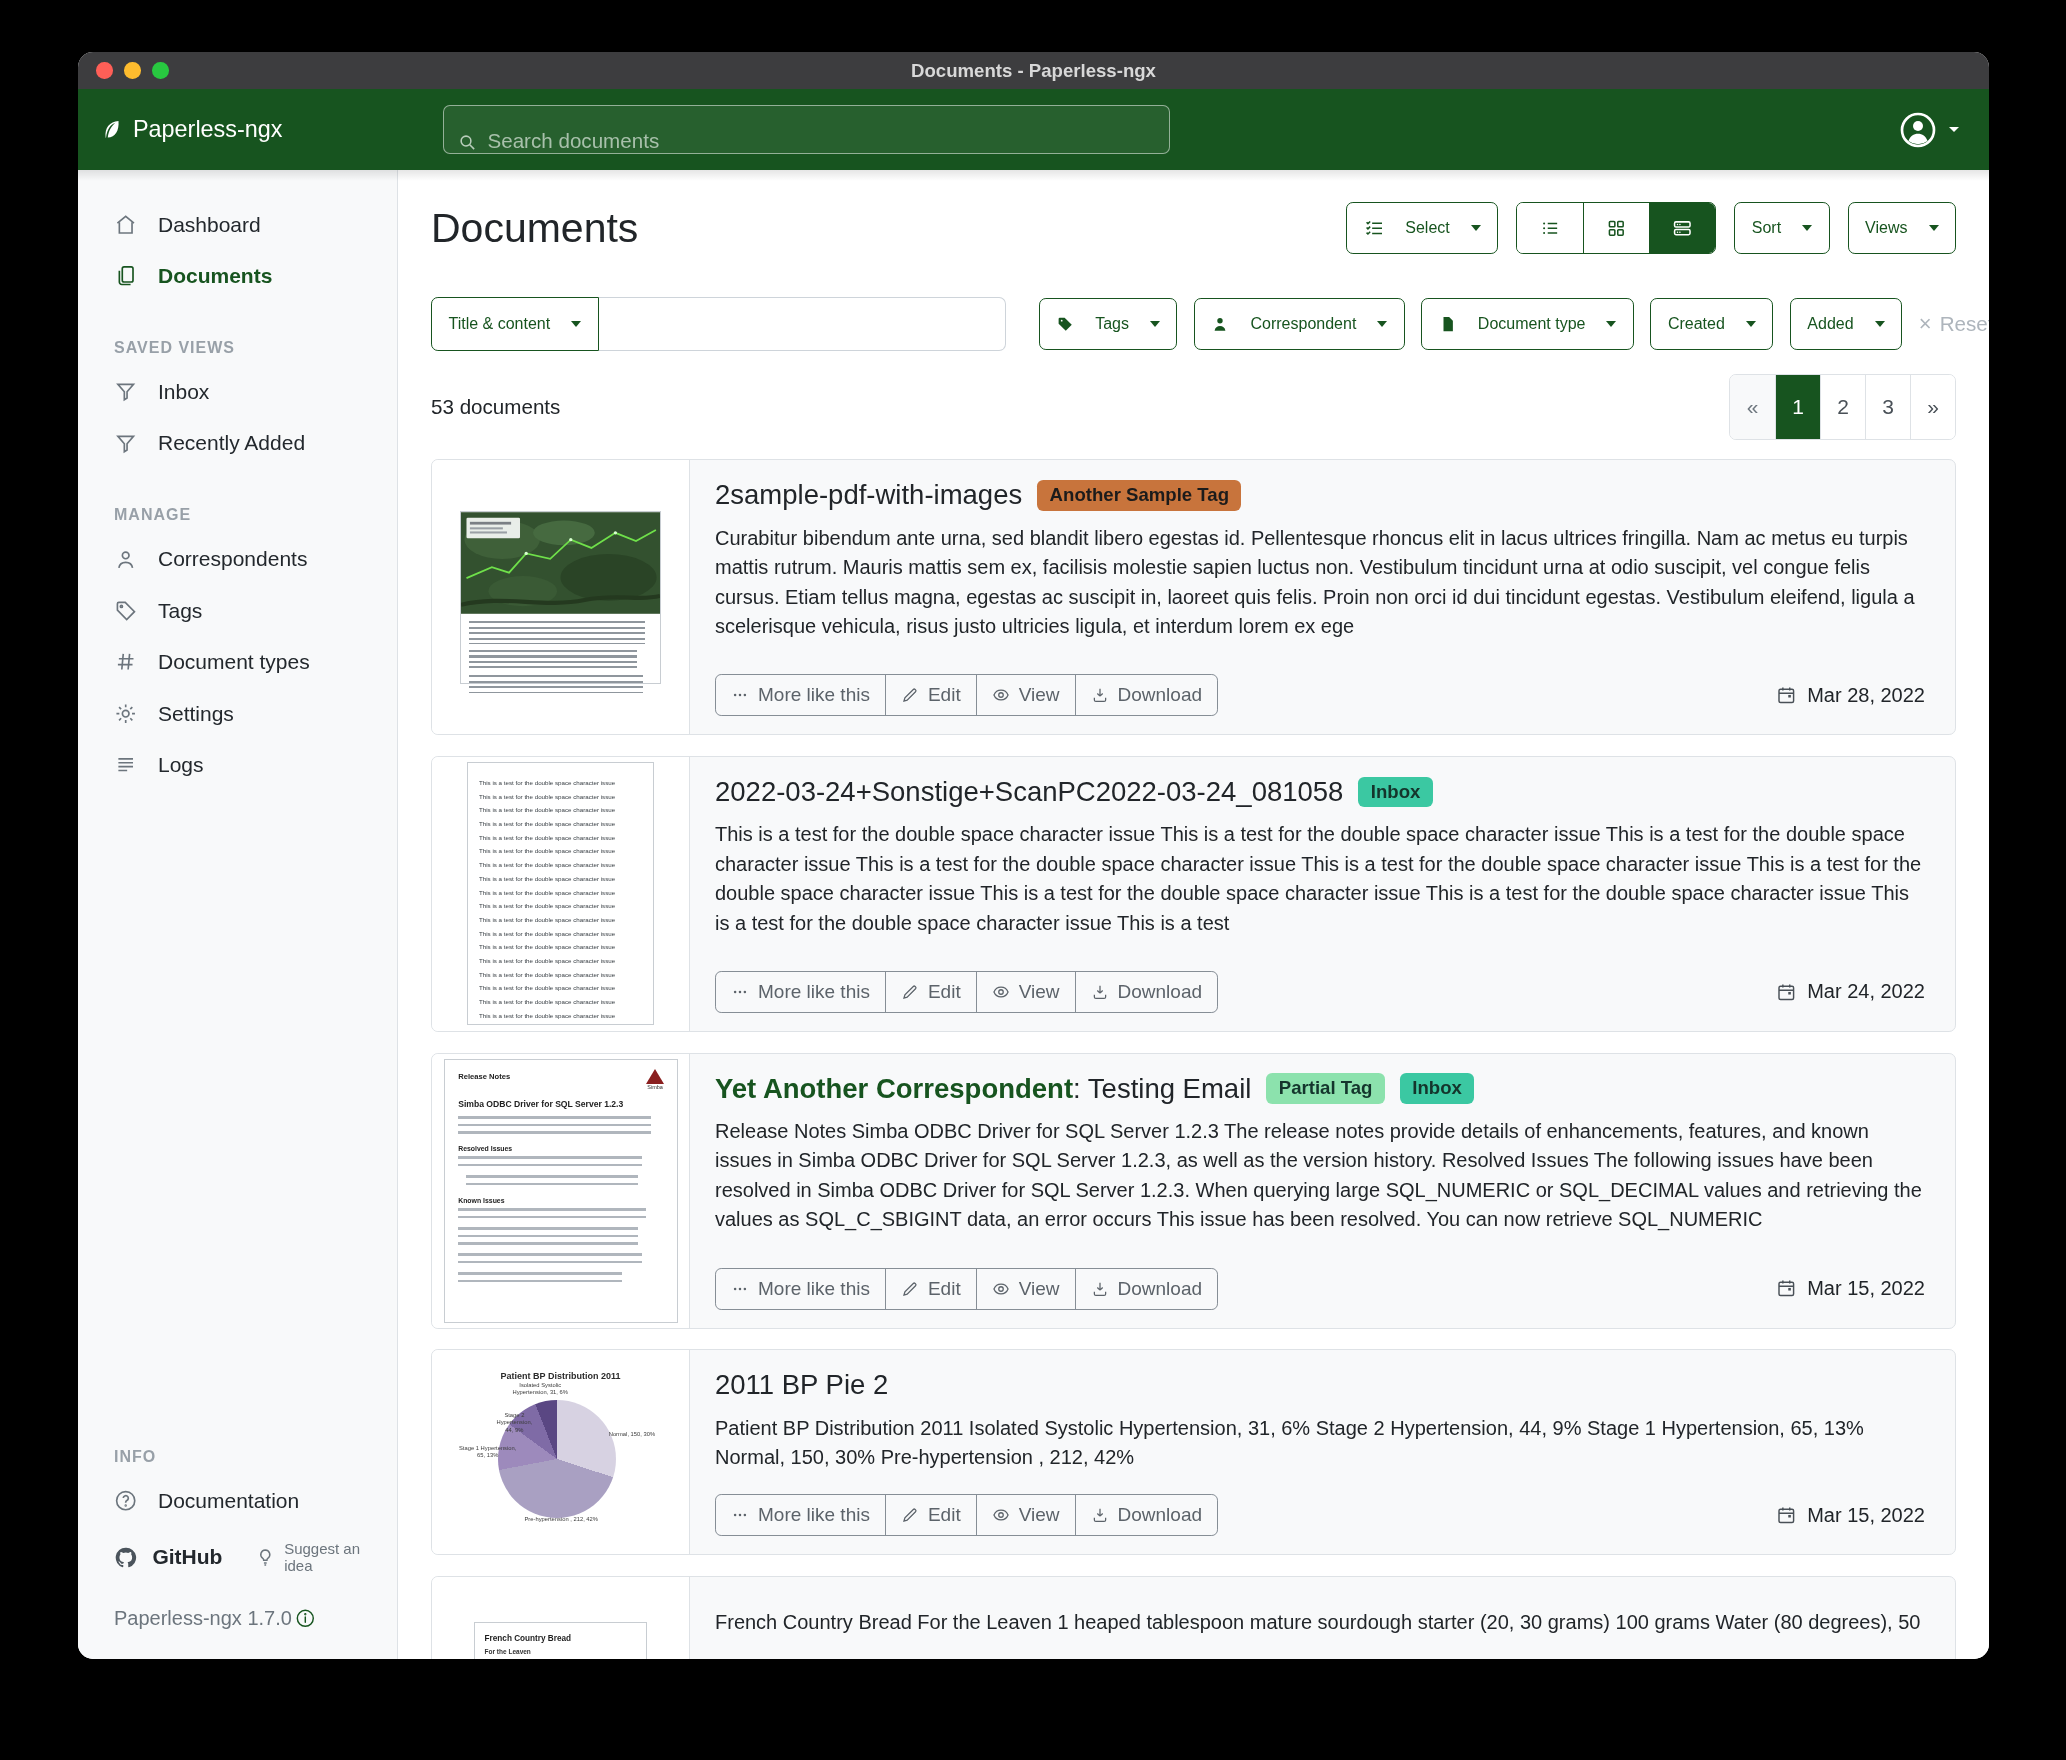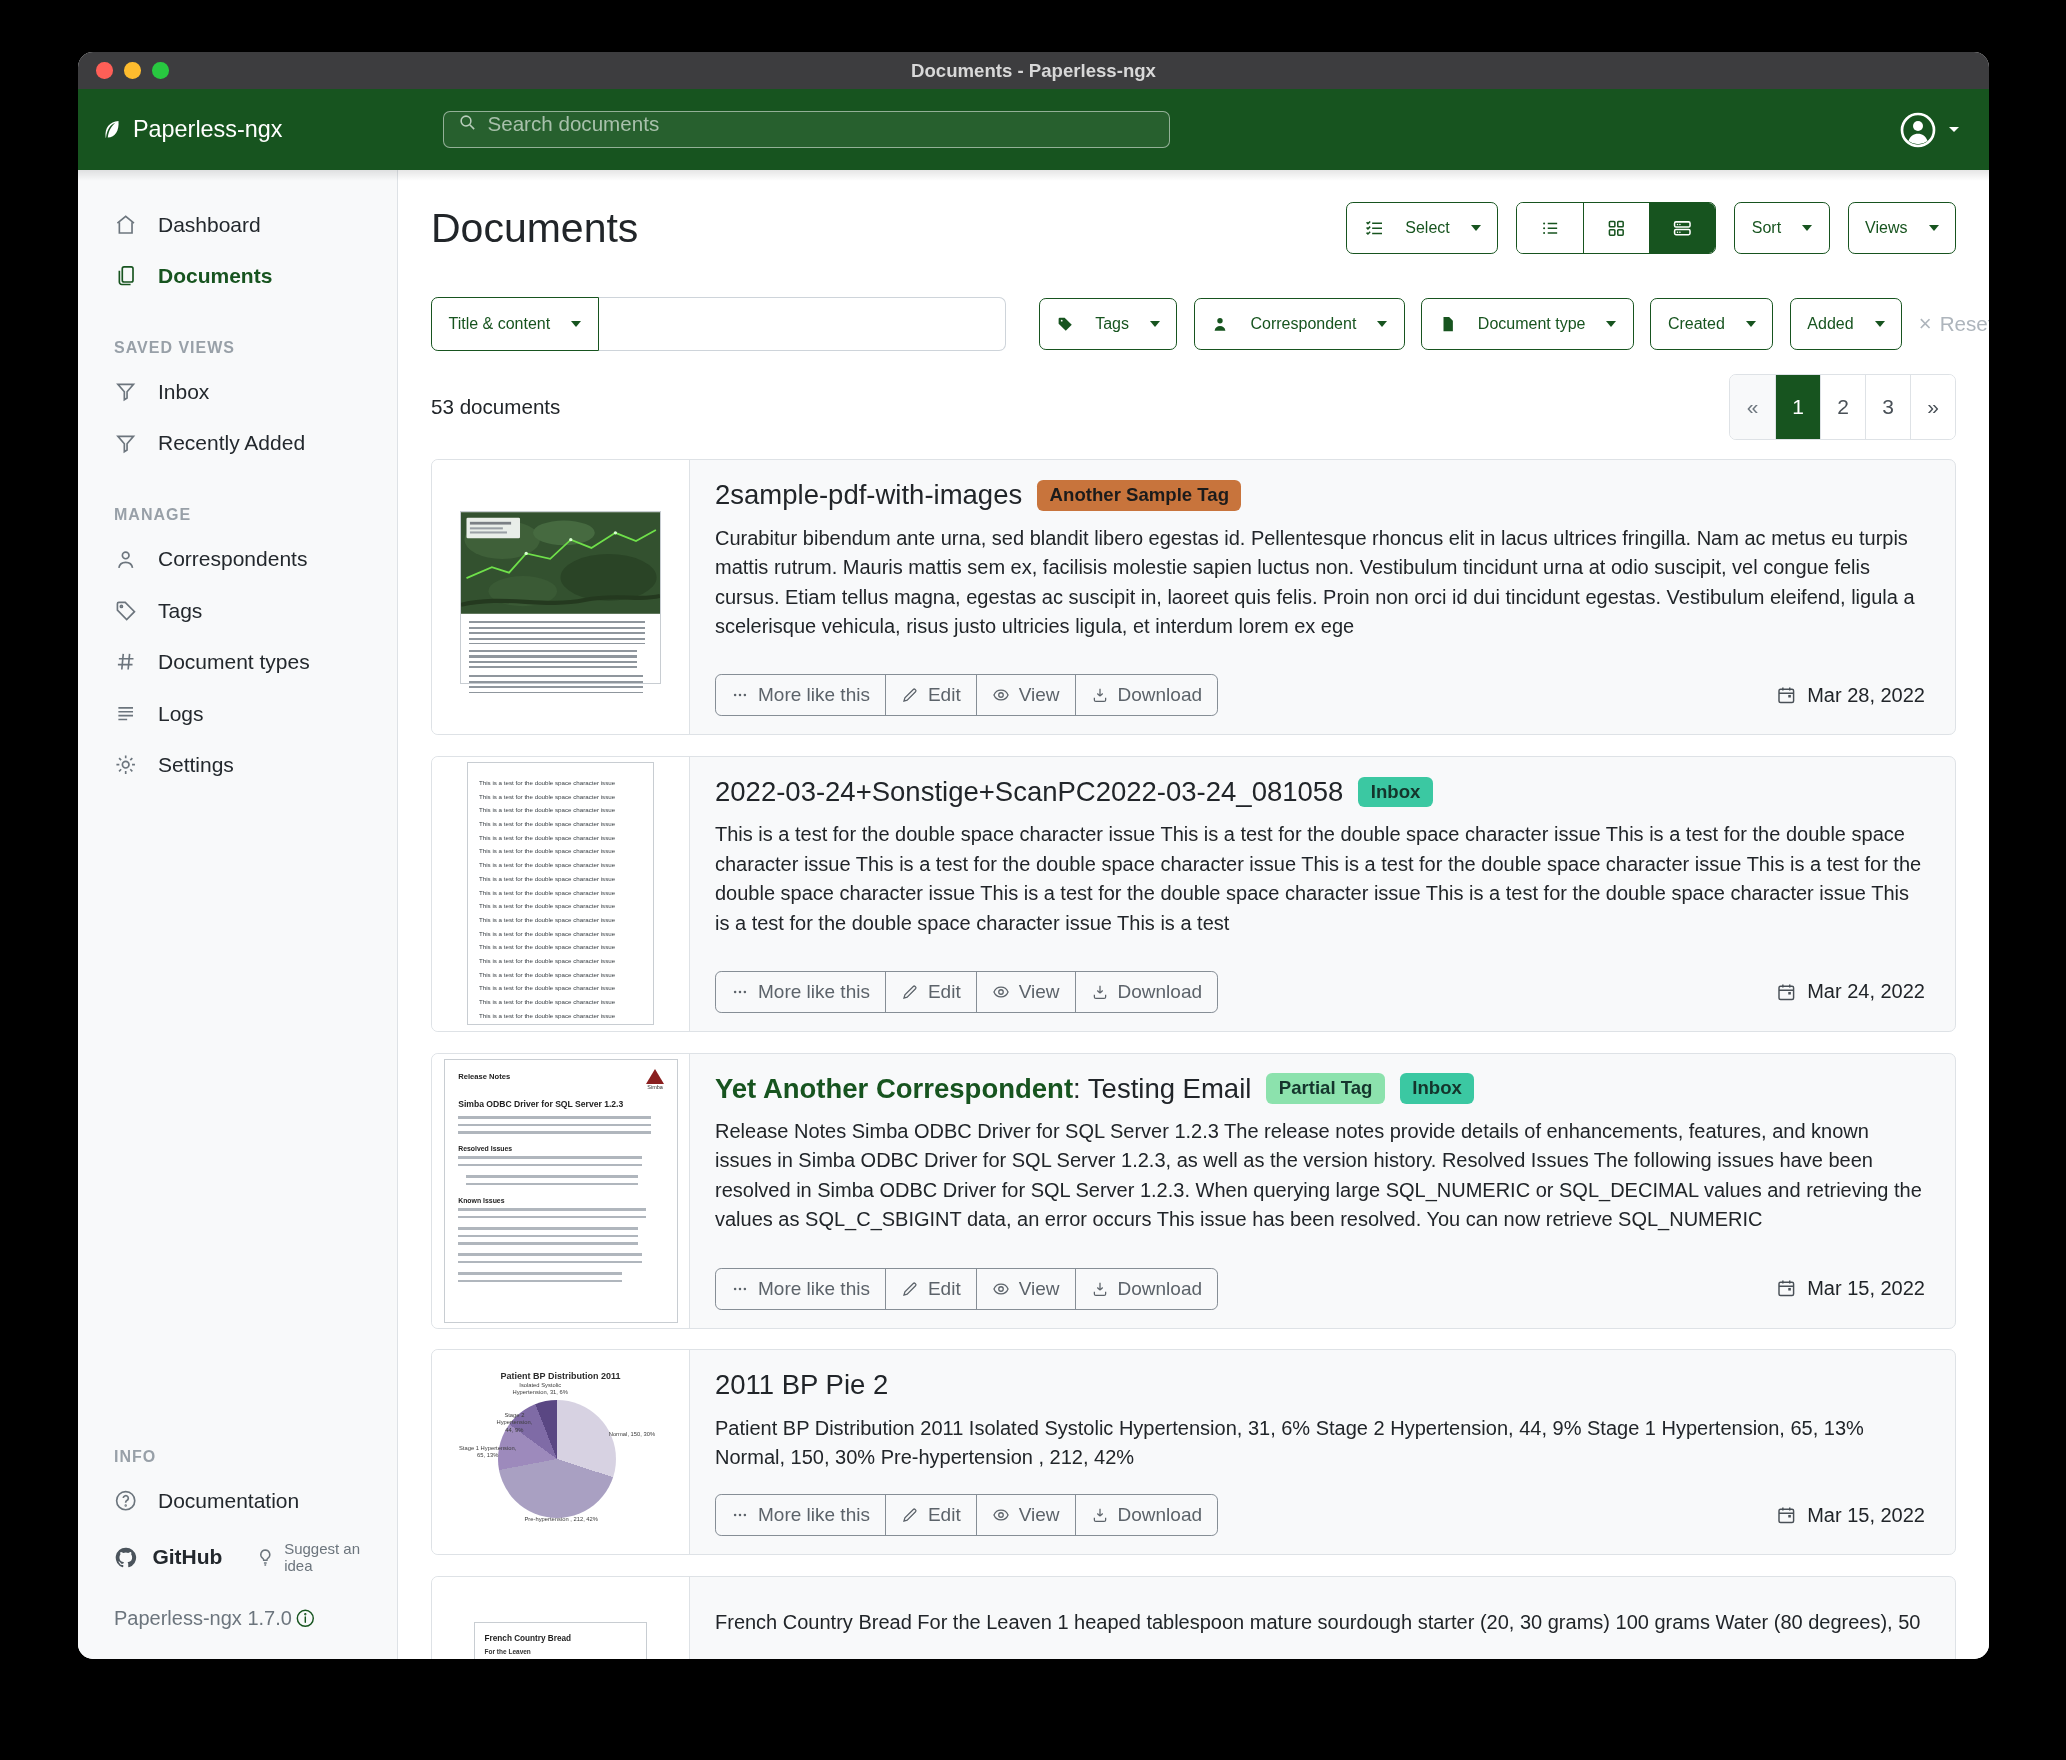--- a/index.html
+++ b/index.html
@@ -11,22 +11,22 @@
   
   .titlebar { height:37px; background:#3d3d3f; display:flex; align-items:center; position:relative; flex:0 0 auto; }
   .traffic { display:flex; gap:11.7px; margin-left:18px; }
   .tl { width:16.5px; height:16.5px; border-radius:50%; }
   .tl.red{ background:#ff5f57; } .tl.yellow{ background:#febc2e; } .tl.green{ background:#28c840; }
   .titlebar-text { position:absolute; left:0; right:0; text-align:center; color:#d8d8d8; font-size:18.6px; font-weight:bold; }
 
   
   .navbar { height:81px; background:#17541f; display:flex; align-items:center; padding:0 20.6px; flex:0 0 auto; }
   .brand { display:flex; align-items:center; gap:11px; color:#fff; font-size:23.4px; width:344px; }
-  .search { width:727px; height:37px; border:0.7px solid rgba(255,255,255,.5); border-radius:6.9px;
-            background:rgba(255,255,255,.07); display:flex; align-items:flex-start; padding:0 13.7px; gap:9.6px; }
+  .search { width:727px; height:49px; border:0.7px solid rgba(255,255,255,.5); border-radius:6.9px;
+            background:rgba(255,255,255,.07); display:flex; align-items:flex-end; padding:0 13.7px; gap:9.6px; }
   .search input { flex:1; background:transparent; border:none; outline:none; color:#fff; font-size:20.6px; font-family:"Liberation Sans",sans-serif; }
   .search input::placeholder { color:#a8c0ab; }
   .nav-right { margin-left:auto; display:flex; align-items:center; gap:11px; color:#fff; padding-right:9.6px; }
 
   .caret { display:inline-block; width:0; height:0; border-left:5.5px solid transparent; border-right:5.5px solid transparent; border-top:6.2px solid currentColor; }
 
   
   .app-body { flex:1; display:flex; min-height:0; position:relative; }
   .app-body::before { content:""; position:absolute; left:0; right:0; top:0; height:11px;
       background:linear-gradient(to bottom, rgba(0,0,0,.10), rgba(0,0,0,0)); z-index:5; pointer-events:none; }
@@ -211,30 +211,30 @@
         <span>Tags</span>
       </div>
       <div class="side-item">
         <svg class="ic mid" viewBox="0 0 24 24" fill="none" stroke="currentColor" stroke-width="1.7">
               <path d="M9.5 4 8 20M16 4l-1.5 16M5 9h15M4 15h15"></path>
             </svg>
         <span>Document types</span>
       </div>
       <div class="side-item">
         <svg class="ic mid" viewBox="0 0 24 24" fill="none" stroke="currentColor" stroke-width="1.7">
-              <path d="M4.5 6h15M4.5 10h15M4.5 14h15M4.5 18h9"></path>
-            </svg>
-        <span>Logs</span>
-      </div>
-      <div class="side-item">
-        <svg class="ic mid" viewBox="0 0 24 24" fill="none" stroke="currentColor" stroke-width="1.7">
               <circle cx="12" cy="12" r="3.4"></circle>
               <path d="M12 2.5v3M12 18.5v3M2.5 12h3M18.5 12h3M5.2 5.2l2.1 2.1M16.7 16.7l2.1 2.1M18.8 5.2l-2.1 2.1M7.3 16.7l-2.1 2.1"></path>
             </svg>
         <span>Settings</span>
+      </div>
+      <div class="side-item">
+        <svg class="ic mid" viewBox="0 0 24 24" fill="none" stroke="currentColor" stroke-width="1.7">
+              <path d="M4.5 6h15M4.5 10h15M4.5 14h15M4.5 18h9"></path>
+            </svg>
+        <span>Logs</span>
       </div>
 
       <div class="side-bottom">
         <div class="side-head" style="padding-top:0;">INFO</div>
         <div class="side-item">
           <svg class="ic mid" viewBox="0 0 24 24" fill="none" stroke="currentColor" stroke-width="1.7">
                 <circle cx="12" cy="12" r="9.3"></circle>
                 <path d="M9.5 9.2a2.6 2.6 0 1 1 3.7 2.6c-.8.4-1.2 1-1.2 1.9v.4"></path>
                 <circle cx="12" cy="17" r=".4" fill="currentColor"></circle>
               </svg>

